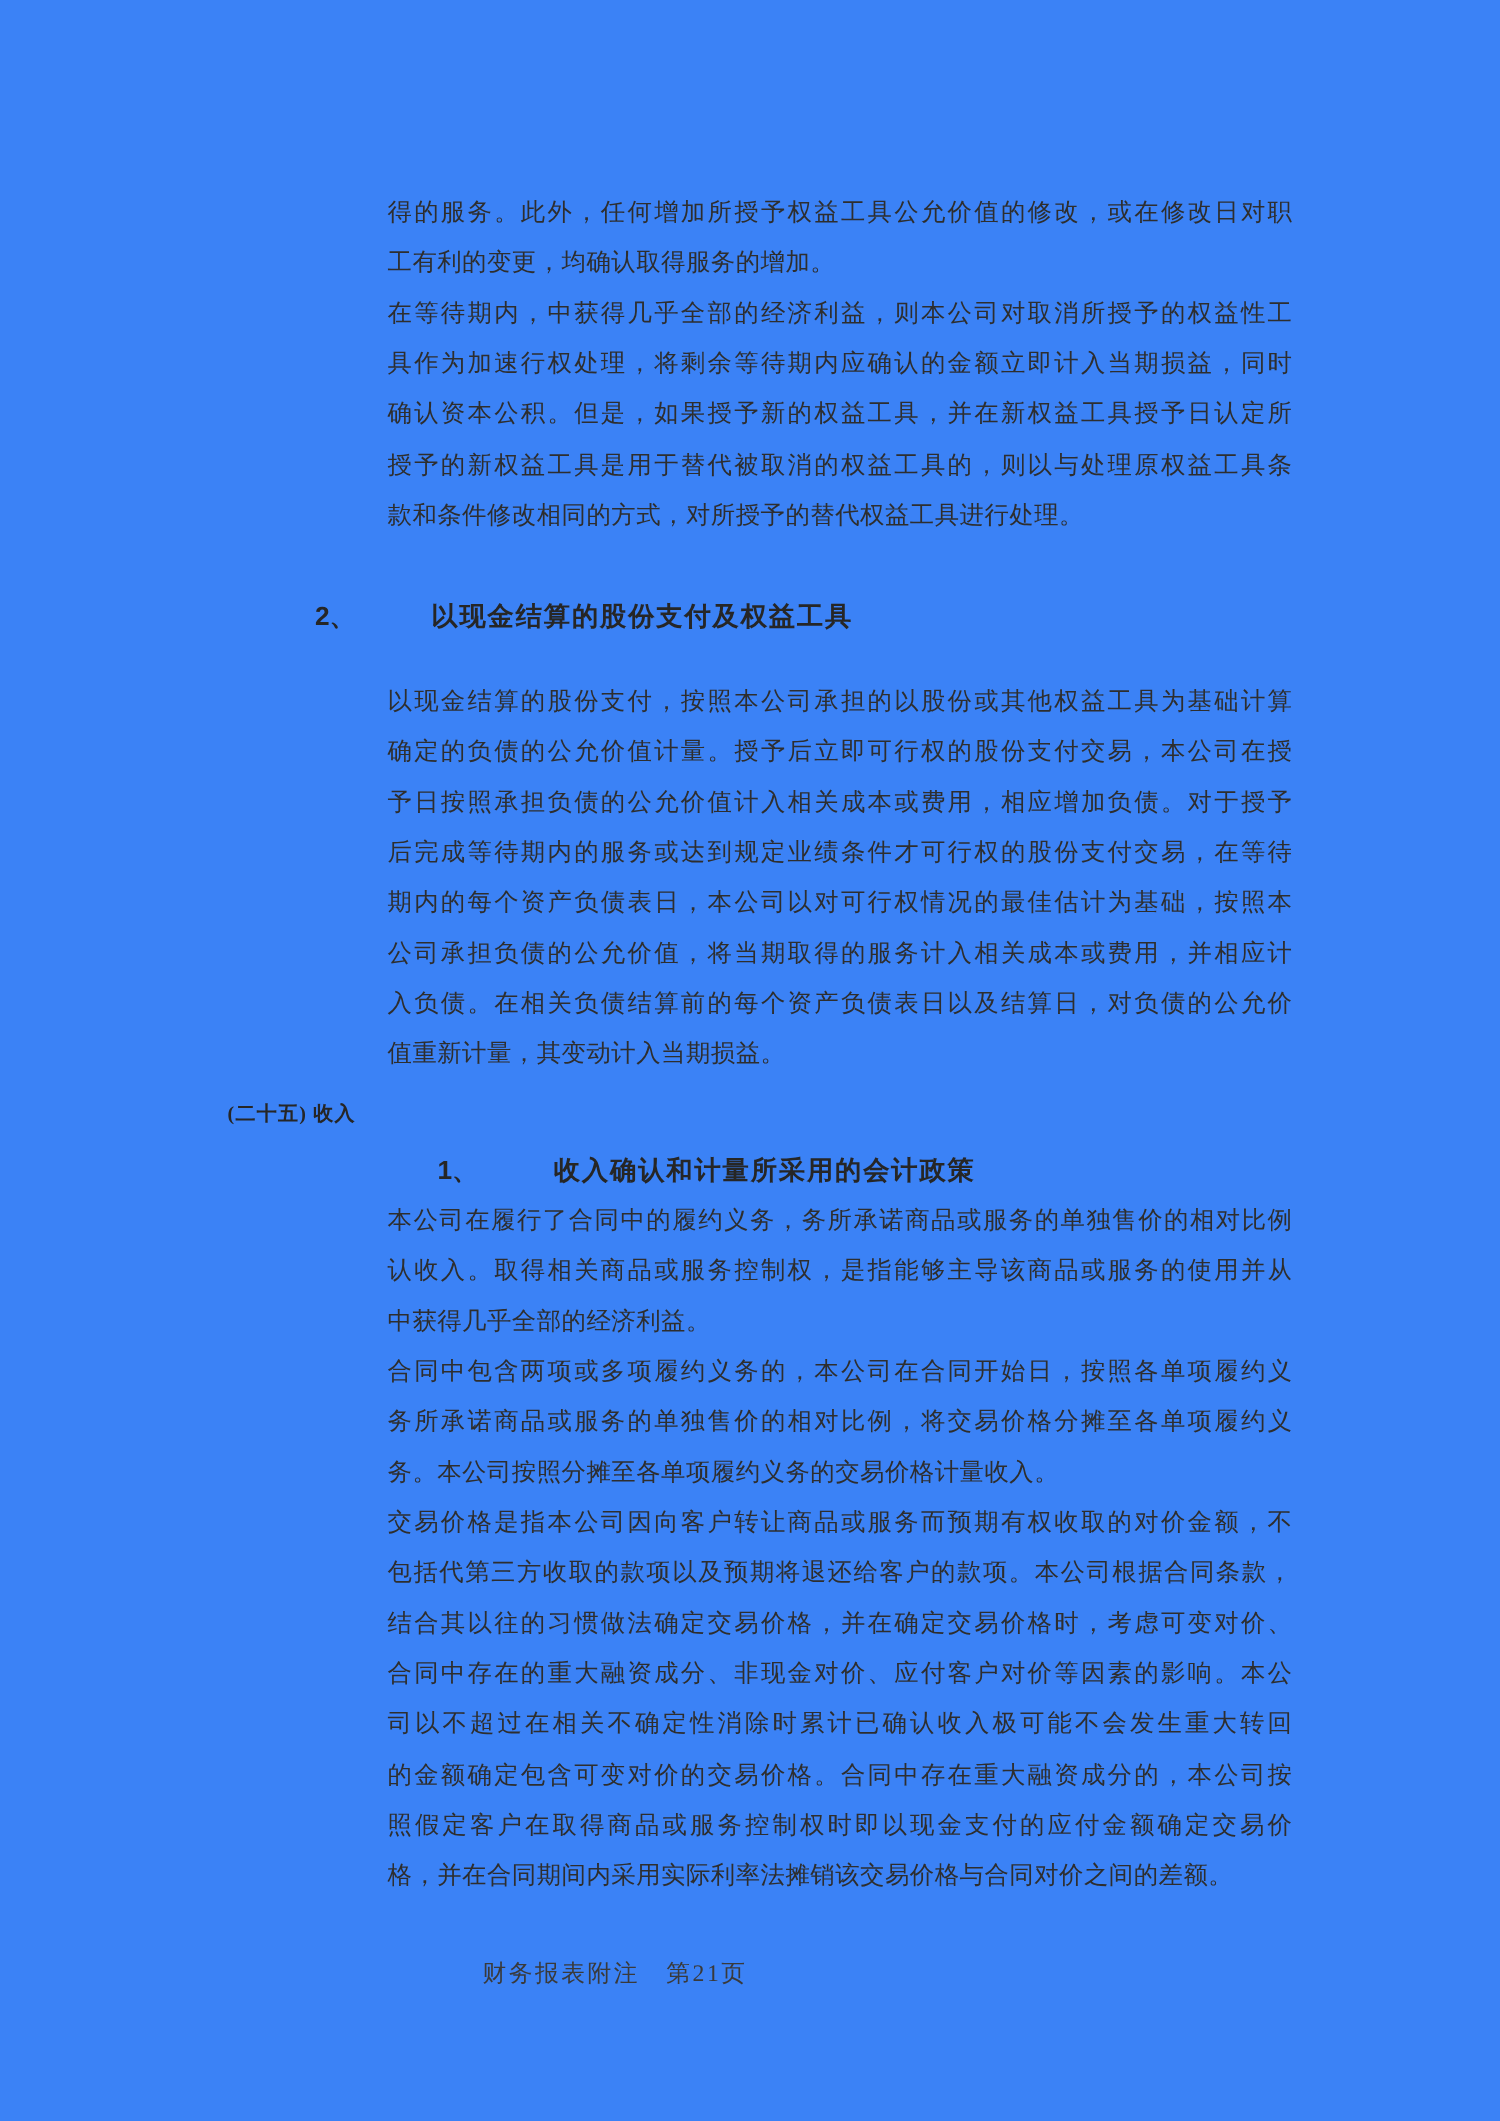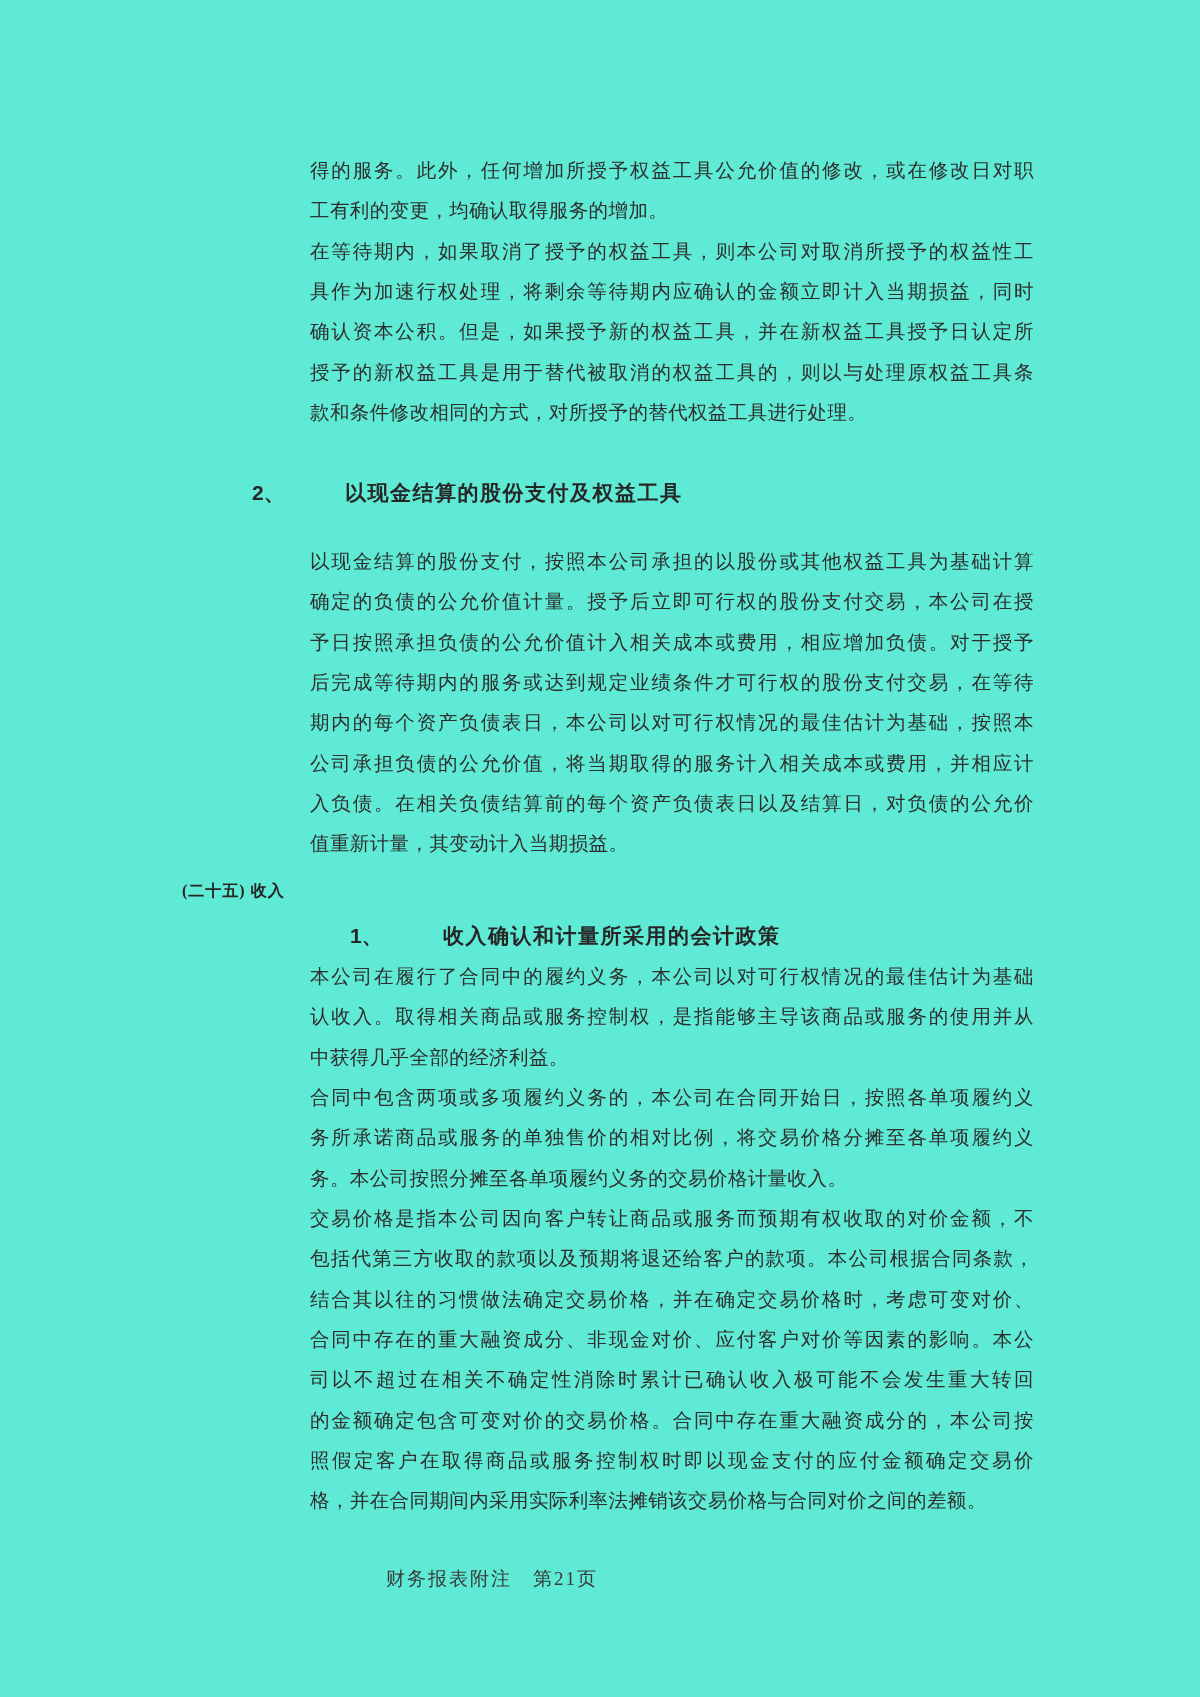--- a/index.html
+++ b/index.html
@@ -6,21 +6,21 @@
   body {
     width:1200px; height:1697px;
     background:#fbfbfa;
     position:relative;
     font-family:"Liberation Serif","DejaVu Serif",serif;
     color:#2e2e2e;
     -webkit-font-smoothing:antialiased;
   }
   .page {
     position:absolute; inset:0;
-    background:#5eead4;
+    background:#3b82f6;
     overflow:hidden;
   }
   
   .text-block {
     position:absolute;
     left:310px;
     width:724px;
     font-size:19.5px;
   }
   .text-line {
@@ -73,21 +73,21 @@
   }
 </style>
 </head>
 <body>
 
 <div class="page">
 
   <div class="text-block" style="top:151px">
       <div class="text-line">得的服务。此外，任何增加所授予权益工具公允价值的修改，或在修改日对职</div>
       <div class="text-line para-end">工有利的变更，均确认取得服务的增加。</div>
-      <div class="text-line">在等待期内，如果取消了授予的权益工具，则本公司对取消所授予的权益性工</div>
+      <div class="text-line">在等待期内，中获得几乎全部的经济利益，则本公司对取消所授予的权益性工</div>
       <div class="text-line">具作为加速行权处理，将剩余等待期内应确认的金额立即计入当期损益，同时</div>
       <div class="text-line">确认资本公积。但是，如果授予新的权益工具，并在新权益工具授予日认定所</div>
       <div class="text-line">授予的新权益工具是用于替代被取消的权益工具的，则以与处理原权益工具条</div>
       <div class="text-line para-end">款和条件修改相同的方式，对所授予的替代权益工具进行处理。</div>
     </div>
 
   <div class="heading-row" id="sec2-heading">
     <span class="h-num">2、</span>
     <span class="h-title">以现金结算的股份支付及权益工具</span>
   </div>
@@ -107,21 +107,21 @@
     <span>(二十五)</span>
     <span>收入</span>
   </div>
 
   <div class="heading-row" id="sub1-heading">
     <span class="h-num">1、</span>
     <span class="h-title">收入确认和计量所采用的会计政策</span>
   </div>
 
   <div class="text-block" style="top:957px">
-      <div class="text-line">本公司在履行了合同中的履约义务，本公司以对可行权情况的最佳估计为基础</div>
+      <div class="text-line">本公司在履行了合同中的履约义务，务所承诺商品或服务的单独售价的相对比例</div>
       <div class="text-line">认收入。取得相关商品或服务控制权，是指能够主导该商品或服务的使用并从</div>
       <div class="text-line para-end">中获得几乎全部的经济利益。</div>
       <div class="text-line">合同中包含两项或多项履约义务的，本公司在合同开始日，按照各单项履约义</div>
       <div class="text-line">务所承诺商品或服务的单独售价的相对比例，将交易价格分摊至各单项履约义</div>
       <div class="text-line para-end">务。本公司按照分摊至各单项履约义务的交易价格计量收入。</div>
       <div class="text-line">交易价格是指本公司因向客户转让商品或服务而预期有权收取的对价金额，不</div>
       <div class="text-line">包括代第三方收取的款项以及预期将退还给客户的款项。本公司根据合同条款，</div>
       <div class="text-line">结合其以往的习惯做法确定交易价格，并在确定交易价格时，考虑可变对价、</div>
       <div class="text-line">合同中存在的重大融资成分、非现金对价、应付客户对价等因素的影响。本公</div>
       <div class="text-line">司以不超过在相关不确定性消除时累计已确认收入极可能不会发生重大转回</div>

